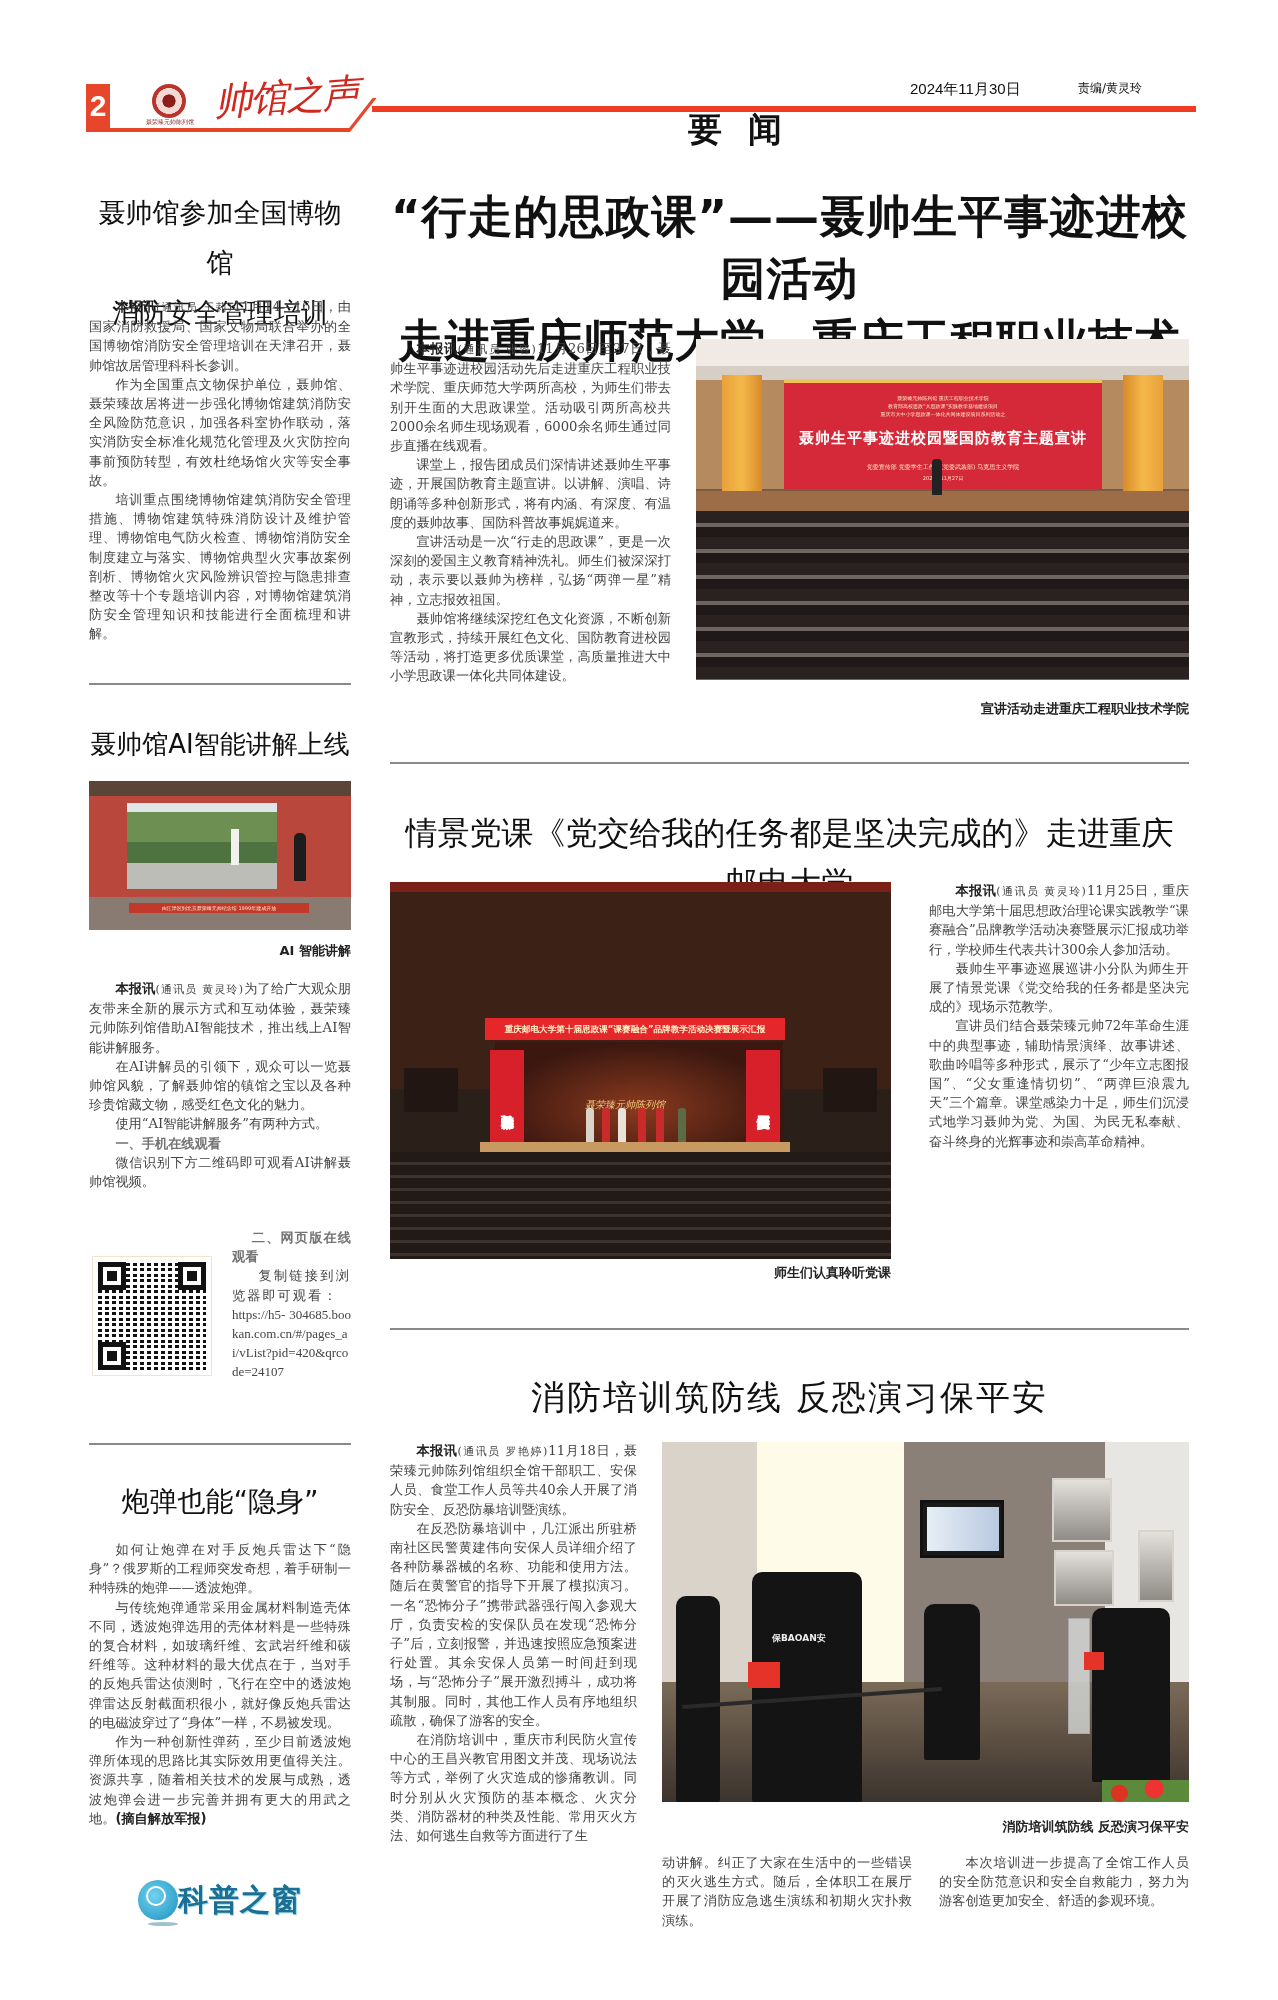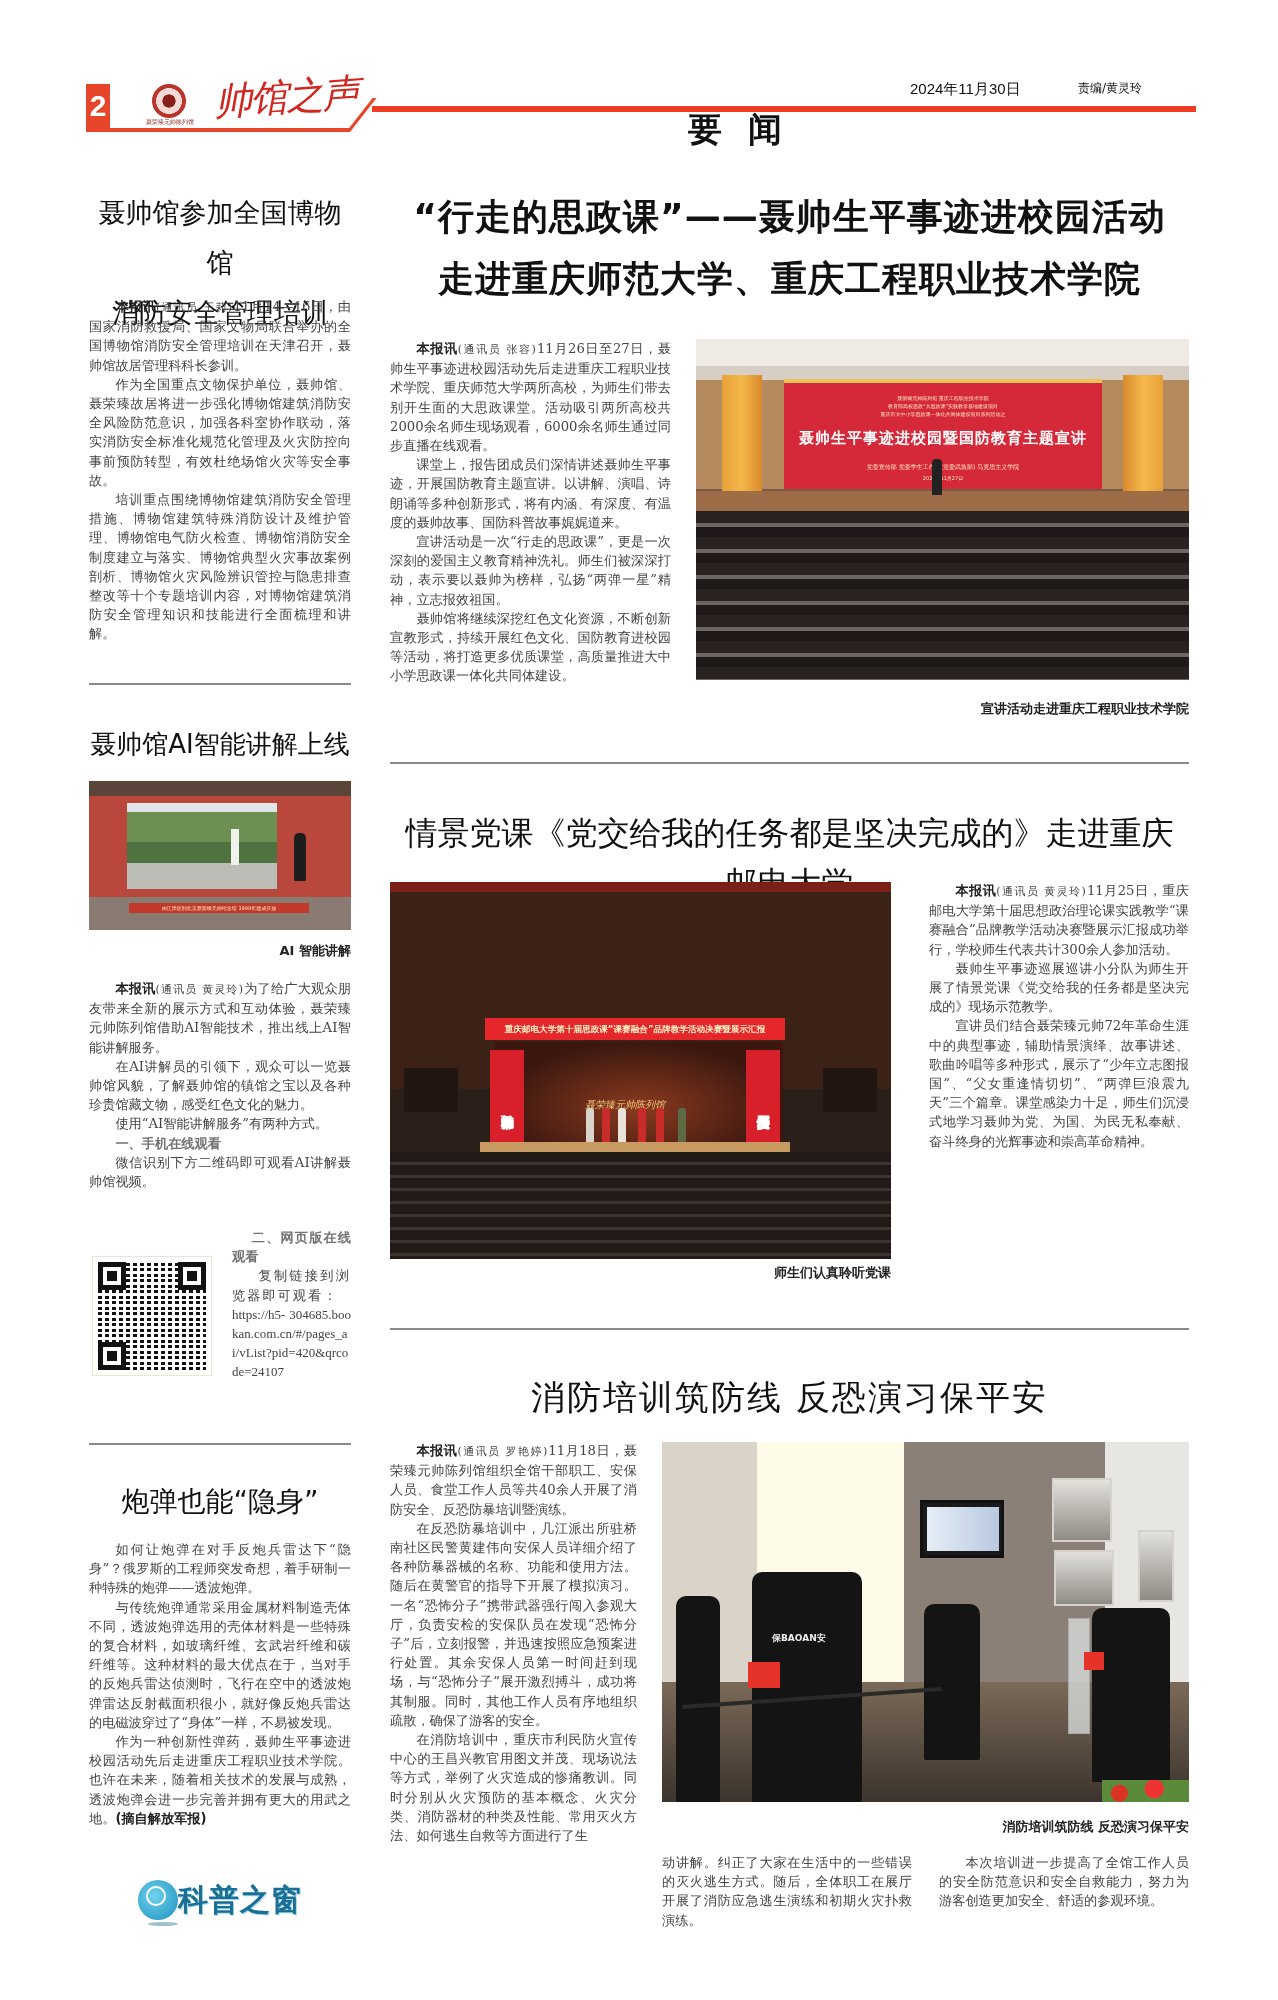--- a/index.html
+++ b/index.html
@@ -151,31 +151,31 @@
   <div class="sub" style="text-indent:1.5em;">二、网页版在线观看</div>
   <p style="letter-spacing:2px;">复制链接到浏览器即可观看：</p>
   <div class="qr-url" style="word-break:break-all;">https://h5- 304685.bookan.com.cn/#/pages_ai/vList?pid=420&amp;qrcode=24107</div>
 </div>
 <div class="abs divider" style="left:89px; top:1443px; width:262px;"></div>
 
 <div class="abs h-side" style="left:89px; top:1482px; width:262px; font-size:28px; line-height:40px;">炮弹也能“隐身”</div>
 <div class="abs body-text" style="left:89px; top:1540px; width:262px;">
   <p>如何让炮弹在对手反炮兵雷达下“隐身”？俄罗斯的工程师突发奇想，着手研制一种特殊的炮弹——透波炮弹。</p>
   <p>与传统炮弹通常采用金属材料制造壳体不同，透波炮弹选用的壳体材料是一些特殊的复合材料，如玻璃纤维、玄武岩纤维和碳纤维等。这种材料的最大优点在于，当对手的反炮兵雷达侦测时，飞行在空中的透波炮弹雷达反射截面积很小，就好像反炮兵雷达的电磁波穿过了“身体”一样，不易被发现。</p>
-  <p><span>作为一种创新性弹药，聂帅生平事迹进校园活动先后走进重庆工程职业技术学院。也许在未来，随着相关技术的发展与成熟，透波炮弹会进一步完善并拥有更大的用武之地。</span><span class="lead">(摘自解放军报)</span></p>
+  <p><span>作为一种创新性弹药，至少目前透波炮弹所体现的思路比其实际效用更值得关注。资源共享，随着相关技术的发展与成熟，透波炮弹会进一步完善并拥有更大的用武之地。</span><span class="lead">(摘自解放军报)</span></p>
 </div>
 <div class="abs logo">
   <div class="abs logo-circle">
       <div class="abs logo-ring"></div>
     </div>
   <div class="abs logo-text">科普之窗</div>
   <div class="abs logo-shadow"></div>
 </div>
 
-<div class="abs h-main" style="left:390px; top:186px; width:799px; font-size:36px; line-height:62px;">
+<div class="abs h-main" style="left:390px; top:186px; width:799px; font-size:45px; line-height:62px;">
   <div>“行走的思政课”——聂帅生平事迹进校园活动</div>
   <div>走进重庆师范大学、重庆工程职业技术学院</div>
 </div>
 <div class="abs body-text" style="left:390px; top:339px; width:281px;">
   <p><span class="lead">本报讯</span><span class="byline">(通讯员 张容)</span><span>11月26日至27日，聂帅生平事迹进校园活动先后走进重庆工程职业技术学院、重庆师范大学两所高校，为师生们带去别开生面的大思政课堂。活动吸引两所高校共2000余名师生现场观看，6000余名师生通过同步直播在线观看。</span></p>
   <p>课堂上，报告团成员们深情讲述聂帅生平事迹，开展国防教育主题宣讲。以讲解、演唱、诗朗诵等多种创新形式，将有内涵、有深度、有温度的聂帅故事、国防科普故事娓娓道来。</p>
   <p>宣讲活动是一次“行走的思政课”，更是一次深刻的爱国主义教育精神洗礼。师生们被深深打动，表示要以聂帅为榜样，弘扬“两弹一星”精神，立志报效祖国。</p>
   <p>聂帅馆将继续深挖红色文化资源，不断创新宣教形式，持续开展红色文化、国防教育进校园等活动，将打造更多优质课堂，高质量推进大中小学思政课一体化共同体建设。</p>
 </div>
 <div class="abs photo1">

